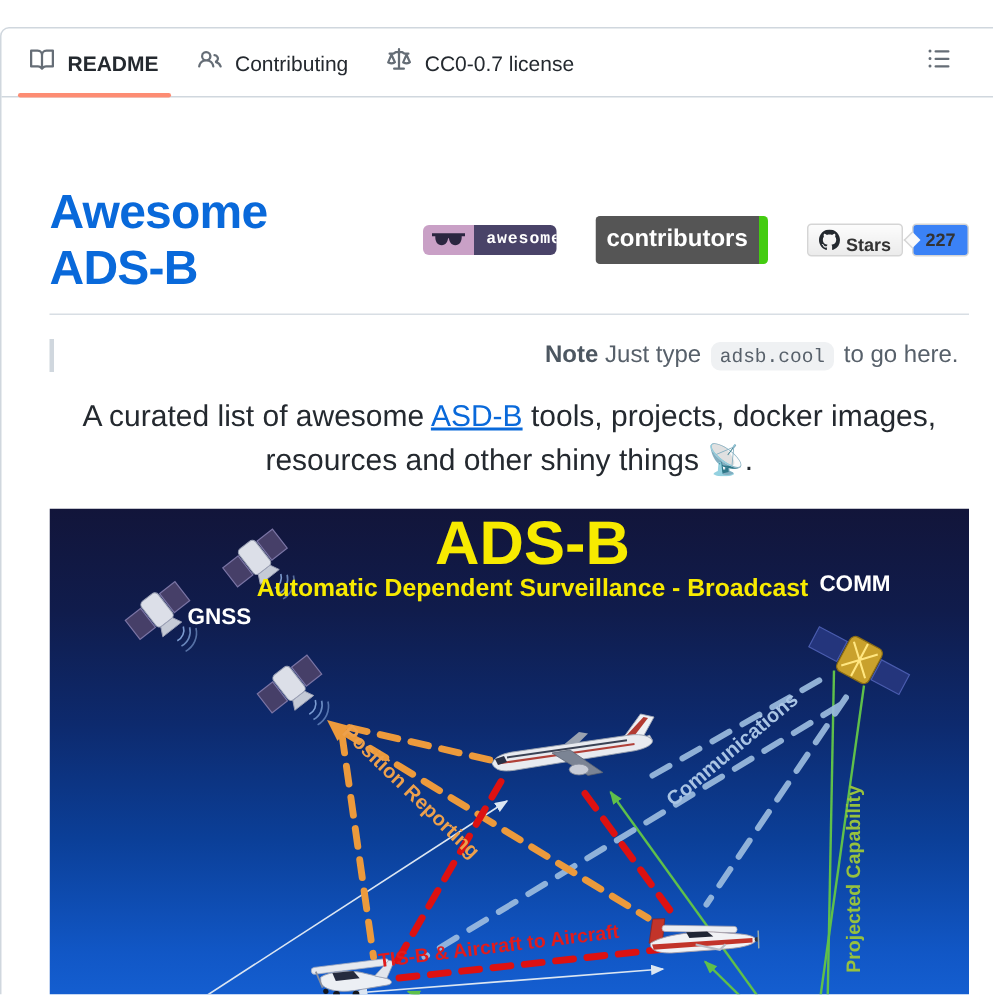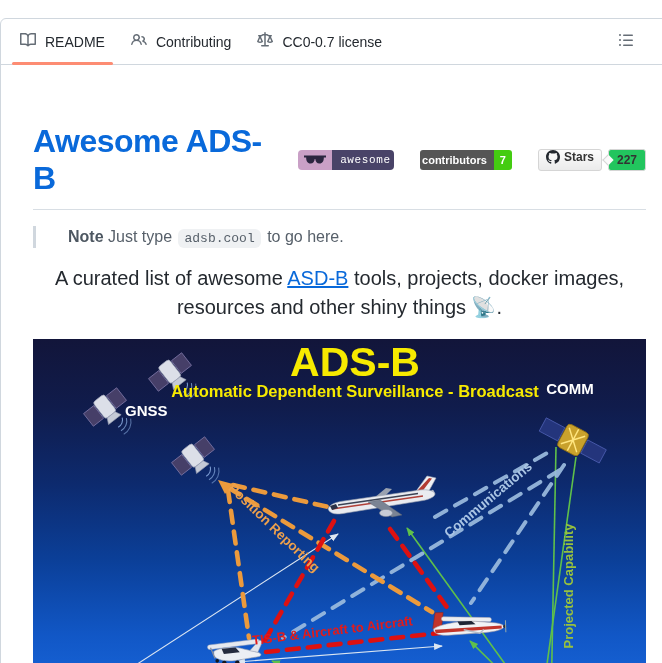--- a/index.html
+++ b/index.html
@@ -6,51 +6,51 @@
   .page{position:relative;width:662px;height:663px;overflow:hidden;background:#fff;
         font-family:"Liberation Sans",sans-serif;color:#24292f;}
   .readme-box{position:absolute;top:18px;left:0;width:679px;height:700px;
       border:1px solid #d0d7de;border-radius:6px 6px 0 0;background:#fff;box-sizing:border-box;}
   
   .tabbar{display:flex;align-items:center;height:45px;padding-left:6px;
       border-bottom:1px solid #d0d7de;}
   .tab{position:relative;display:flex;align-items:center;gap:9px;height:100%;
       padding:0 8px;margin:0 5px;font-size:14px;color:#24292f;cursor:pointer;white-space:nowrap;}
   .tab svg{flex:none;fill:#656d76;}
-  .tab.active{font-weight:400;}
+  .tab.active{font-weight:700;}
   .tab.active::after{content:"";position:absolute;left:0;right:0;bottom:-1px;height:3px;
       border-radius:3px;background:#fd8c73;}
   .outline-btn{margin-left:auto;margin-right:44px;display:flex;align-items:center;cursor:pointer;}
   .outline-btn svg{fill:#656d76;}
   
   .md{padding:26px 32px 0;}
   .md h1{display:flex;align-items:center;justify-content:center;gap:26px;
       margin:32px 0 16px;padding-bottom:12px;border-bottom:1px solid #d8dee4;}
   .title-link{color:#0969da;font-weight:700;font-size:32px;text-decoration:none;letter-spacing:-.5px;}
   
   .badge-awesome{display:inline-flex;height:20px;border-radius:4px;overflow:hidden;
-      font-size:11px;font-weight:400;color:#fff;cursor:pointer;}
+      font-size:11px;font-weight:700;color:#fff;cursor:pointer;}
   .ba-left{background:#c9a0c6;display:flex;align-items:center;padding:0 6px;}
   .ba-right{background:#494368;display:flex;align-items:center;padding:0 8px;
       font-family:"Liberation Mono",monospace;letter-spacing:.6px;}
-  .badge-contrib{display:inline-flex;height:20px;border-radius:3px;overflow:hidden;
-      font-size:11px;color:#fff;cursor:pointer;justify-content:flex-end;}
+  .badge-contrib{display:inline-flex;height:32px;border-radius:3px;overflow:hidden;
+      font-size:16px;color:#fff;cursor:pointer;}
   .bc-left{background:#555;display:flex;align-items:center;padding:0 7px;}
   .bc-right{background:#44cc11;display:flex;align-items:center;padding:0 6px;font-weight:700;}
   .badge-stars{display:inline-flex;align-items:center;font-size:12px;font-weight:700;color:#333;cursor:pointer;}
-  .bs-left{display:flex;align-items:flex-start;gap:4px;height:20px;padding:0 7px;
+  .bs-left{display:flex;align-items:flex-end;gap:4px;height:20px;padding:0 7px;
       background:linear-gradient(#fcfcfc,#ebebeb);border:1px solid #d5d5d5;border-radius:3px;}
   .bs-right{position:relative;margin-left:6px;height:20px;display:flex;align-items:center;
-      padding:0 8px;background:#22c55e;border:1px solid #d5d5d5;border-radius:3px;}
+      padding:0 8px;background:#3b82f6;border:1px solid #d5d5d5;border-radius:3px;}
   .bs-right::before{content:"";position:absolute;left:-4.5px;top:6px;width:7px;height:7px;
       background:#fafafa;border-left:1px solid #d5d5d5;border-bottom:1px solid #d5d5d5;
       transform:rotate(45deg);}
   
-  blockquote.note{margin:0 0 16px;padding:0 32px;border-left:3px solid #d0d7de;
-      color:#57606a;font-size:16px;line-height:1.4;text-align:left;}
+  blockquote.note{margin:0 0 16px;padding:0 7px;border-left:3px solid #d0d7de;
+      color:#57606a;font-size:16px;line-height:1.4;text-align:right;}
   blockquote.note strong{font-weight:700;color:#4d5761;}
   code.inline{background:#eff1f3;border-radius:6px;padding:2px 6px;margin:0 2px;
       font-family:"Liberation Mono",monospace;font-size:13px;color:#57606a;}
   .intro{margin:16px auto;max-width:602px;text-align:center;font-size:20px;
       line-height:1.45;color:#24292f;}
   .intro a{color:#0969da;text-decoration:underline;cursor:pointer;}
   .diagram{width:613px;margin:17px auto 0;display:block;cursor:pointer;}
   .diagram svg{display:block;}
   .dg-title{font-weight:bold;}
 </style>

